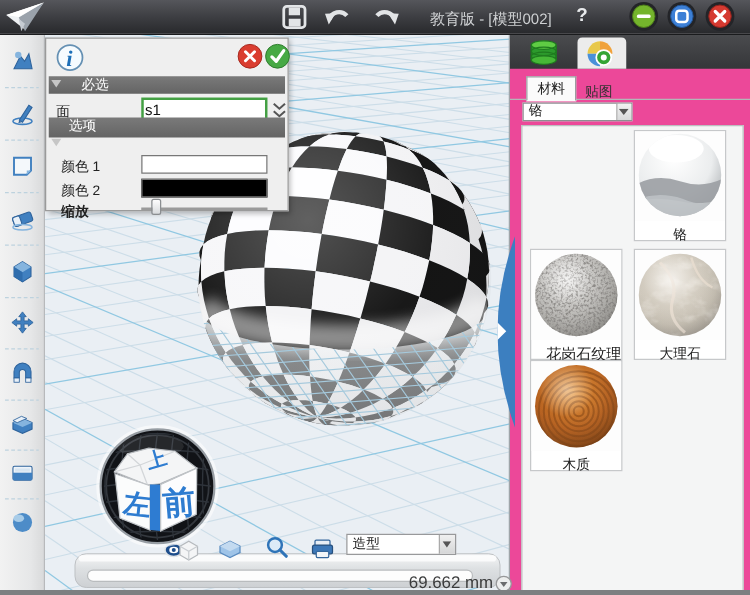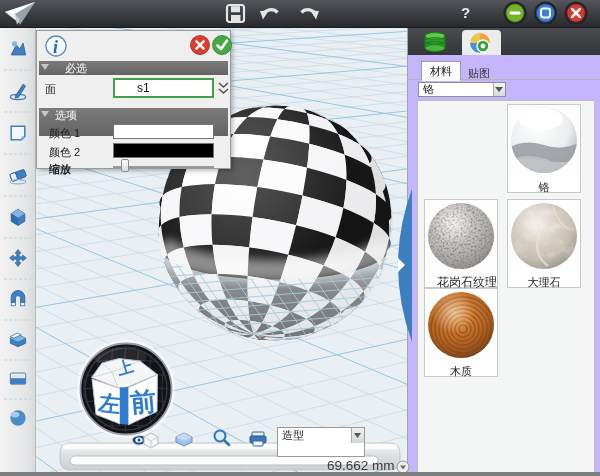--- a/index.html
+++ b/index.html
@@ -36,20 +36,21 @@
       <circle cx="515" cy="13" r="9" fill="#74b42c" stroke="#4c7a1a" stroke-width="0.8"></circle>
       <rect x="509.5" y="11.6" width="11" height="2.8" rx="1.2" fill="#fff"></rect>
       <circle cx="545.5" cy="13" r="11.5" fill="#232428"></circle>
       <circle cx="545.5" cy="13" r="9" fill="#3c7fd6" stroke="#235493" stroke-width="0.8"></circle>
       <rect x="541" y="8.5" width="9" height="9" rx="2.4" fill="none" stroke="#fff" stroke-width="2"></rect>
       <circle cx="576" cy="13" r="11.5" fill="#232428"></circle>
       <circle cx="576" cy="13" r="9" fill="#d53a31" stroke="#8e231d" stroke-width="0.8"></circle>
       <path d="M 572.2 9.2 L 579.8 16.8 M 579.8 9.2 L 572.2 16.8" stroke="#fff" stroke-width="2.6" stroke-linecap="round"></path>
     </g>
   </svg>
+  <div class="abs" style="left:344px;top:7px;font-size:12px;color:#cfd1d3;">教育版 - [模型002]</div>
   <div class="abs" style="left:461px;top:4px;font-size:15px;font-weight:bold;color:#e8eaec;">?</div>
 </div>
 
 <div class="abs" style="left:0;top:28px;width:36px;height:448px;background:linear-gradient(90deg,#f2f2f2,#e6e7e8 70%,#d9dadb);border-right:1px solid #b7b9bb;">
   <svg width="36" height="448">
     <line x1="4" y1="42" x2="31" y2="42" stroke="#bdd2de" stroke-width="1" stroke-dasharray="3,2"></line>
 <line x1="4" y1="84" x2="31" y2="84" stroke="#bdd2de" stroke-width="1" stroke-dasharray="3,2"></line>
 <line x1="4" y1="126" x2="31" y2="126" stroke="#bdd2de" stroke-width="1" stroke-dasharray="3,2"></line>
 <line x1="4" y1="168" x2="31" y2="168" stroke="#bdd2de" stroke-width="1" stroke-dasharray="3,2"></line>
 <line x1="4" y1="210" x2="31" y2="210" stroke="#bdd2de" stroke-width="1" stroke-dasharray="3,2"></line>
@@ -463,37 +464,37 @@
     <circle cx="19" cy="15" r="10" fill="#f6fbfe" stroke="#6590b3" stroke-width="1.4"></circle>
     <text x="16" y="22" font-size="18" font-weight="bold" font-style="italic" fill="#1d6fb8" font-family="Liberation Serif,serif">i</text>
     <circle cx="163" cy="14" r="9.5" fill="#da3d30" stroke="#a62a20" stroke-width="0.8"></circle>
     <path d="M 159.4 10.4 L 166.6 17.6 M 166.6 10.4 L 159.4 17.6" stroke="#fff" stroke-width="2.4" stroke-linecap="round"></path>
     <circle cx="185" cy="14" r="9.5" fill="#47a944" stroke="#2f7c2d" stroke-width="0.8"></circle>
     <path d="M 180.5 14.5 L 184 18 L 190 9.5" stroke="#fff" stroke-width="2.6" fill="none" stroke-linecap="round" stroke-linejoin="round"></path>
   </svg>
   <div class="abs" style="left:2px;top:30px;width:189px;height:14px;background:linear-gradient(#7a7a7a,#646464);color:#fff;font-size:11px;line-height:14px;padding-left:26px;">必选</div>
   <div class="abs" style="left:4px;top:33px;width:0;height:0;border-left:4px solid transparent;border-right:4px solid transparent;border-top:6px solid #c6c6c6;"></div>
   <div class="abs" style="left:8px;top:51px;font-size:11px;color:#222;">面</div>
-  <div class="abs" style="left:76px;top:47px;width:101px;height:20px;background:#fff;border:2px solid #44a044;font-size:12px;line-height:16px;padding-left:22px;color:#111;">s1</div>
+  <div class="abs" style="left:76px;top:47px;width:101px;height:20px;background:#fff;border:2px solid #44a044;font-size:12px;line-height:16px;padding-left:1px;color:#111;">s1</div>
   <svg class="abs" style="left:180px;top:49px" width="13" height="17">
       <path d="M 2 3 L 6.5 7 L 11 3 M 2 9 L 6.5 13 L 11 9" stroke="#555" stroke-width="1.6" fill="none"></path>
     </svg>
-  <div class="abs" style="left:2px;top:77px;width:189px;height:28px;background:linear-gradient(#7a7a7a,#646464);color:#fff;font-size:11px;line-height:14px;padding-left:16px;">选项</div>
+  <div class="abs" style="left:2px;top:63px;width:189px;height:16px;background:linear-gradient(#7a7a7a,#646464);color:#fff;font-size:11px;line-height:14px;padding-left:16px;">选项</div>
   <div class="abs" style="left:4px;top:80px;width:0;height:0;border-left:4px solid transparent;border-right:4px solid transparent;border-top:6px solid #c6c6c6;"></div>
   <div class="abs" style="left:12px;top:95px;font-size:11px;color:#222;">颜色 1</div>
   <div class="abs" style="left:76px;top:93px;width:101px;height:15px;background:#fff;border:1px solid #777;"></div>
   <div class="abs" style="left:12px;top:114px;font-size:11px;color:#222;">颜色 2</div>
   <div class="abs" style="left:76px;top:112px;width:101px;height:15px;background:#000;border:1px solid #777;"></div>
   <div class="abs" style="left:12px;top:131px;font-size:11px;color:#222;font-weight:bold;">缩放</div>
   <div class="abs" style="left:76px;top:135px;width:101px;height:2px;background:#9a9a9a;"></div>
   <div class="abs" style="left:84px;top:128px;width:8px;height:13px;background:linear-gradient(#fdfdfd,#d8dadd);border:1px solid #8b8e91;border-radius:2px;"></div>
 </div>
 
 <div class="abs" style="left:407px;top:28px;width:1px;height:448px;background:#9fa5a9;"></div>
-<div class="abs" style="left:408px;top:28px;width:192px;height:448px;background:#c4b5fd;">
+<div class="abs" style="left:408px;top:28px;width:192px;height:448px;background:#ec4899;">
   <div class="abs" style="left:0;top:0;width:192px;height:27px;background:linear-gradient(#4a4b4e,#353639);"></div>
   <svg class="abs" style="left:0;top:0" width="192" height="56">
 
     <g transform="translate(15,4)">
       <path d="M 2 4 L 22 4 L 22 16 L 2 16 Z" fill="#2c9a2c"></path>
       <ellipse cx="12" cy="4" rx="10" ry="3.4" fill="#5fcc44" stroke="#1f7a1f" stroke-width="1"></ellipse>
       <ellipse cx="12" cy="9" rx="10" ry="3.4" fill="none" stroke="#1f7a1f" stroke-width="1"></ellipse>
       <ellipse cx="12" cy="13" rx="10" ry="3.4" fill="none" stroke="#1f7a1f" stroke-width="1"></ellipse>
       <path d="M 2 4 L 2 16 M 22 4 L 22 16" stroke="#1f7a1f" stroke-width="1"></path>
       <ellipse cx="12" cy="16" rx="10" ry="3.4" fill="#47b837" stroke="#1f7a1f" stroke-width="1"></ellipse>
@@ -613,21 +614,21 @@
         <circle cx="36" cy="36" r="33" fill="url(#gsh)"></circle>
       </svg>
 <div style="font-size:11px;color:#222;text-align:center;line-height:14px;margin-top:-1px;">木质</div></div>
 </div>
 
 <svg class="abs" style="left:392px;top:189px" width="20" height="153">
     <path d="M 20 0 Q -8 76 20 153 Z" fill="#3c7fc0"></path>
     <polygon points="6,69 13,76 6,83" fill="#fff"></polygon>
   </svg>
 
-<div class="abs" style="left:277px;top:427px;width:88px;height:30px;background:#fff;border:1px solid #98999b;font-size:11px;line-height:15px;padding-left:4px;color:#222;">造型</div>
+<div class="abs" style="left:277px;top:427px;width:88px;height:17px;background:#fff;border:1px solid #98999b;font-size:11px;line-height:15px;padding-left:4px;color:#222;">造型</div>
 <div class="abs" style="left:351px;top:428px;width:13px;height:15px;background:linear-gradient(#f0f0f0,#d5d6d7);border-left:1px solid #aaa;"></div>
 <svg class="abs" style="left:354px;top:433px" width="8" height="6">
     <polygon points="0,0 7,0 3.5,5" fill="#555"></polygon>
   </svg>
 <div class="abs" style="left:327px;top:458px;font-size:13.5px;color:#3a3b3c;">69.662 mm</div>
 <svg class="abs" style="left:396px;top:460px" width="14" height="14">
     <circle cx="7" cy="7" r="6" fill="#eceded" stroke="#97989a" stroke-width="1"></circle>
     <polygon points="4,5.5 10,5.5 7,9.5" fill="#6a6b6d"></polygon>
   </svg>
 

